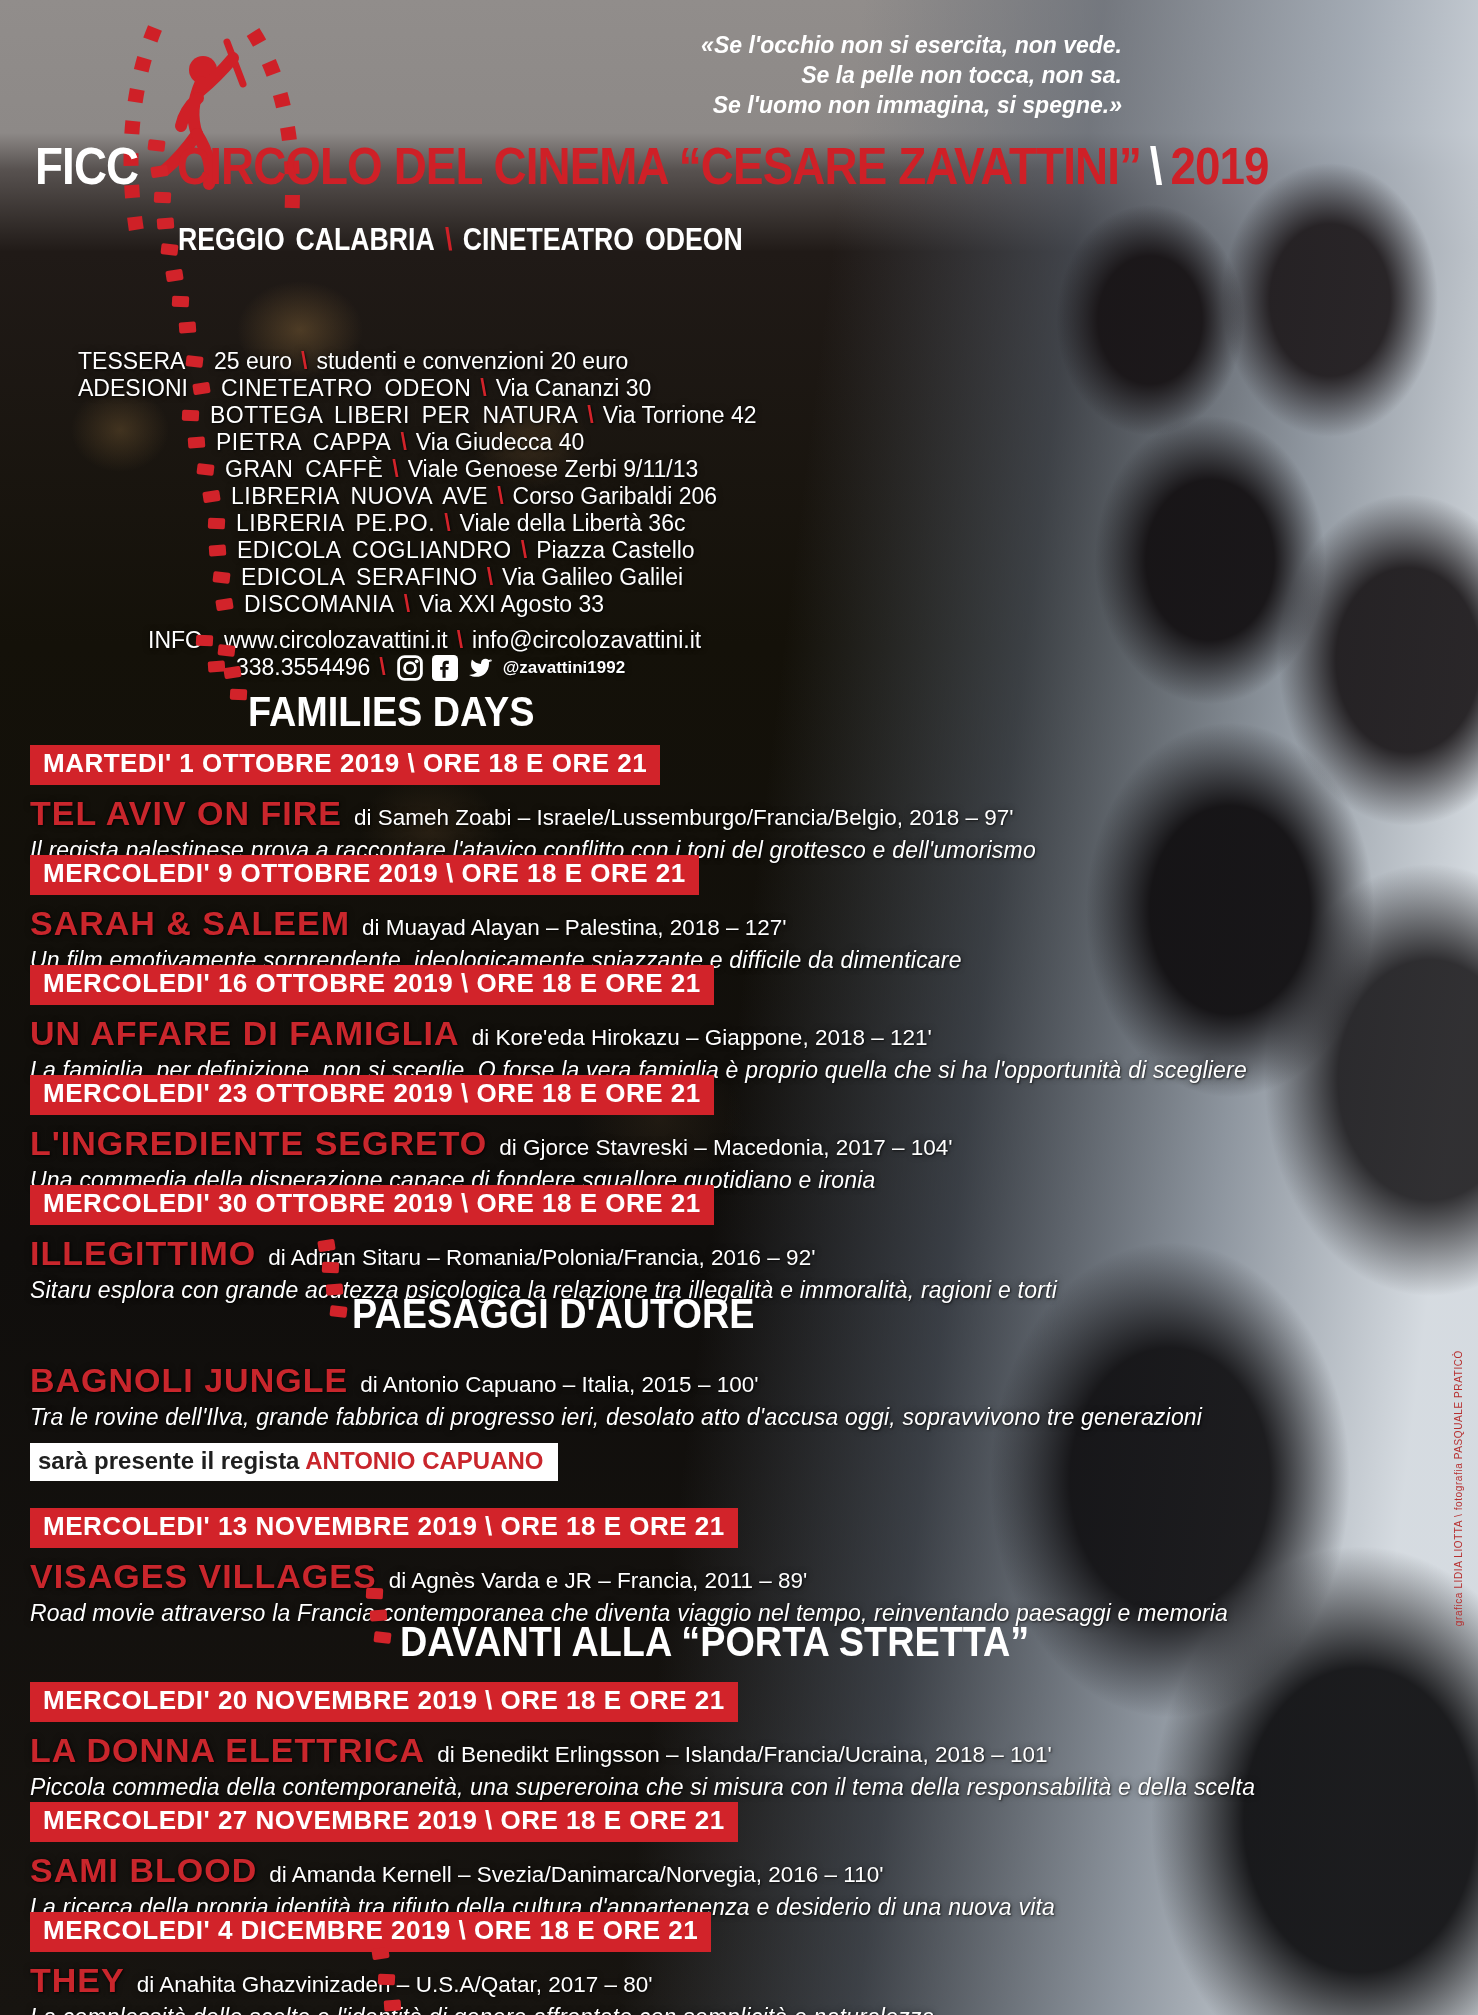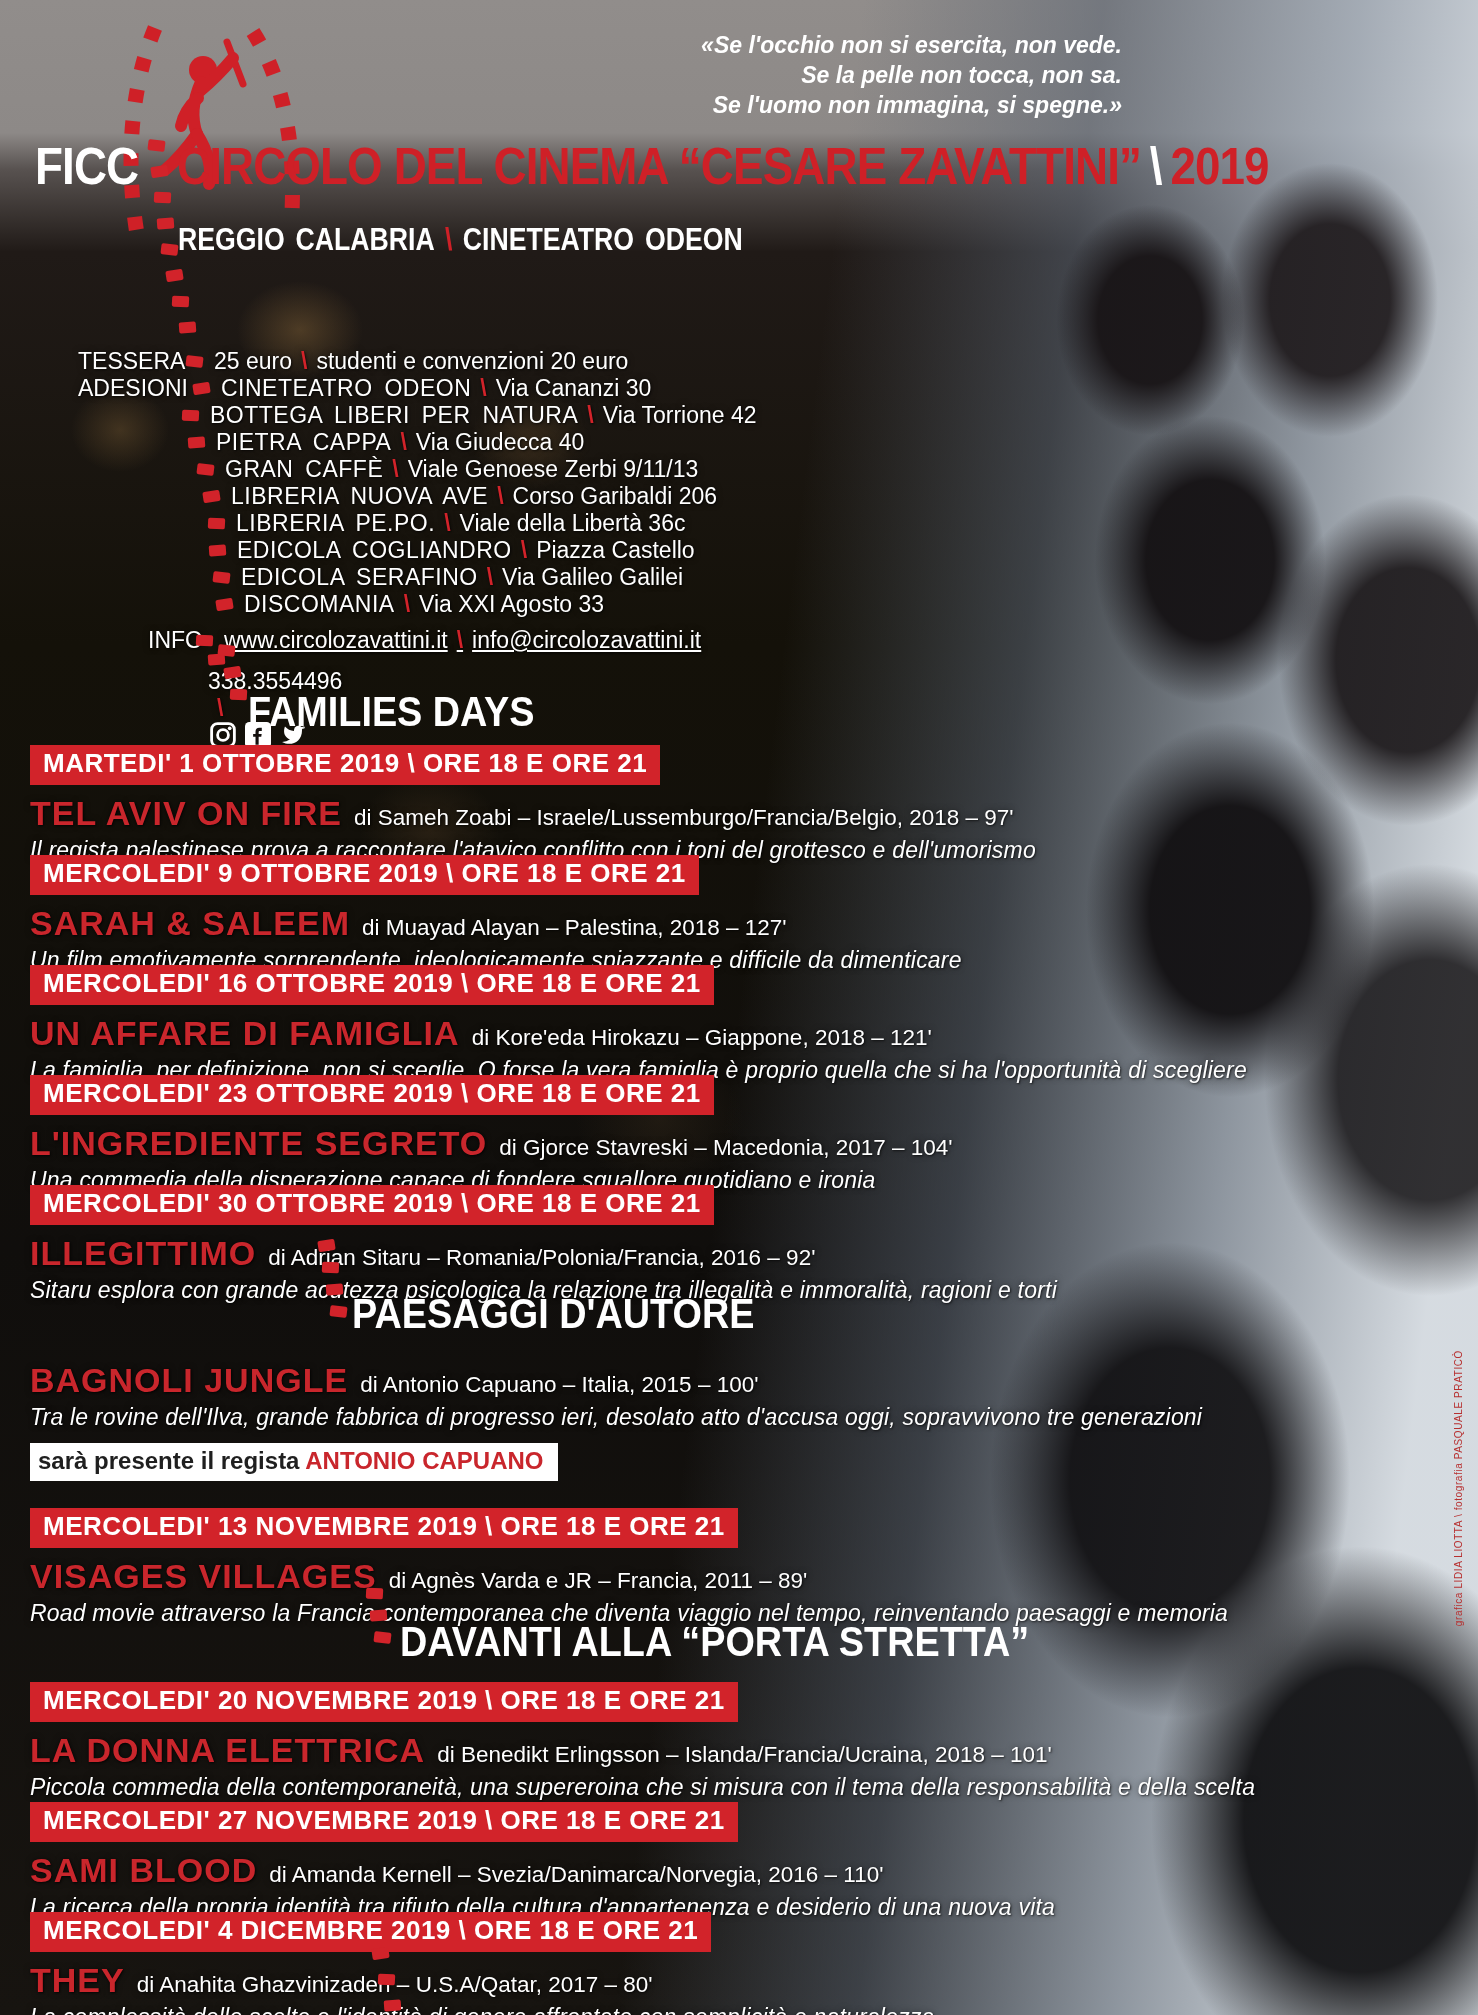--- a/index.html
+++ b/index.html
@@ -42,22 +42,22 @@
          transform:rotate(-5deg);margin:0 11px 3px 0;vertical-align:middle;flex:none;}
   .vdash{position:absolute;width:17px;height:11px;background:#d2232a;border-radius:2px;}
   .r1{transform:rotate(7deg);} .r2{transform:rotate(-9deg);} .r3{transform:rotate(3deg);} .r4{transform:rotate(-4deg);}
   
   .info-block{position:absolute;left:78px;top:348px;font-size:23px;line-height:27px;white-space:nowrap;}
   .irow{height:27px;}
   .ilabel{display:inline-block;}
   .lab-tessera{width:108px;}
   .lab-adesioni{width:115px;}
   .lab-info{width:48px;}
-  .row-info{margin-top:9px;padding-left:70px;text-decoration:underline;}
-  .row-phone{padding-left:130px;display:flex;flex-direction:column;}
+  .row-info{margin-top:9px;padding-left:70px;}
+  .row-phone{padding-left:130px;display:flex;align-items:center;}
   .vname{letter-spacing:.5px;word-spacing:5px;}
   .sep{color:#d2232a;font-weight:bold;margin:0 9px;}
   .social{display:inline-flex;gap:9px;align-items:center;margin:0 8px 0 2px;}
   .handle{font-size:17px;font-weight:bold;}
   
   .section-heading{position:absolute;font-size:42px;font-weight:bold;color:#fff;white-space:nowrap;
                    letter-spacing:0;transform:scaleX(.9);transform-origin:left top;}
   
   .screening{position:absolute;left:30px;white-space:nowrap;}
   .date-banner{display:inline-block;background:#d2232a;color:#fff;font-weight:bold;font-size:26px;

